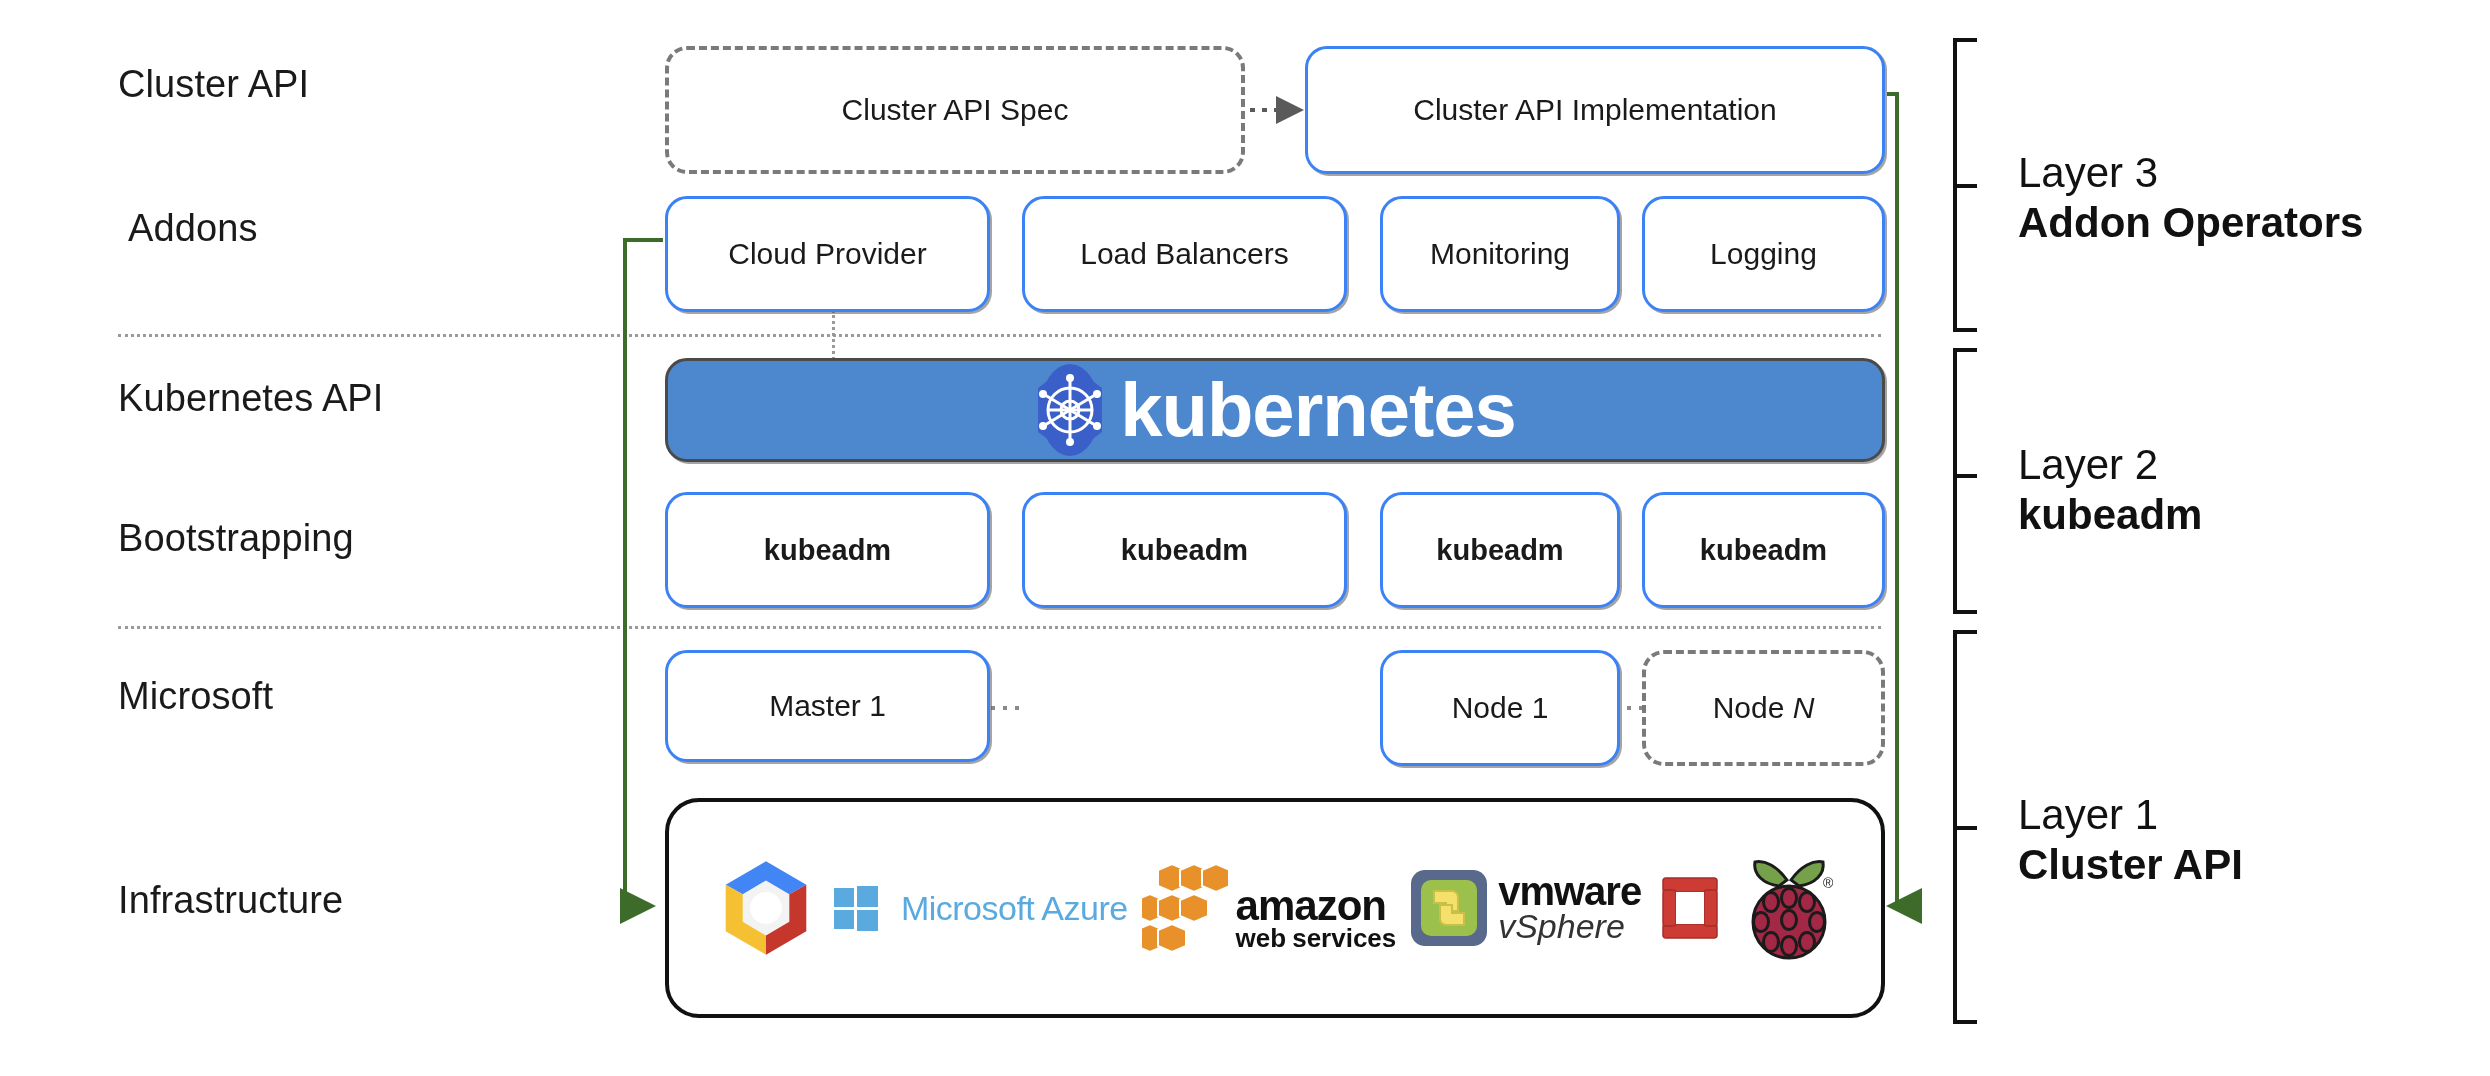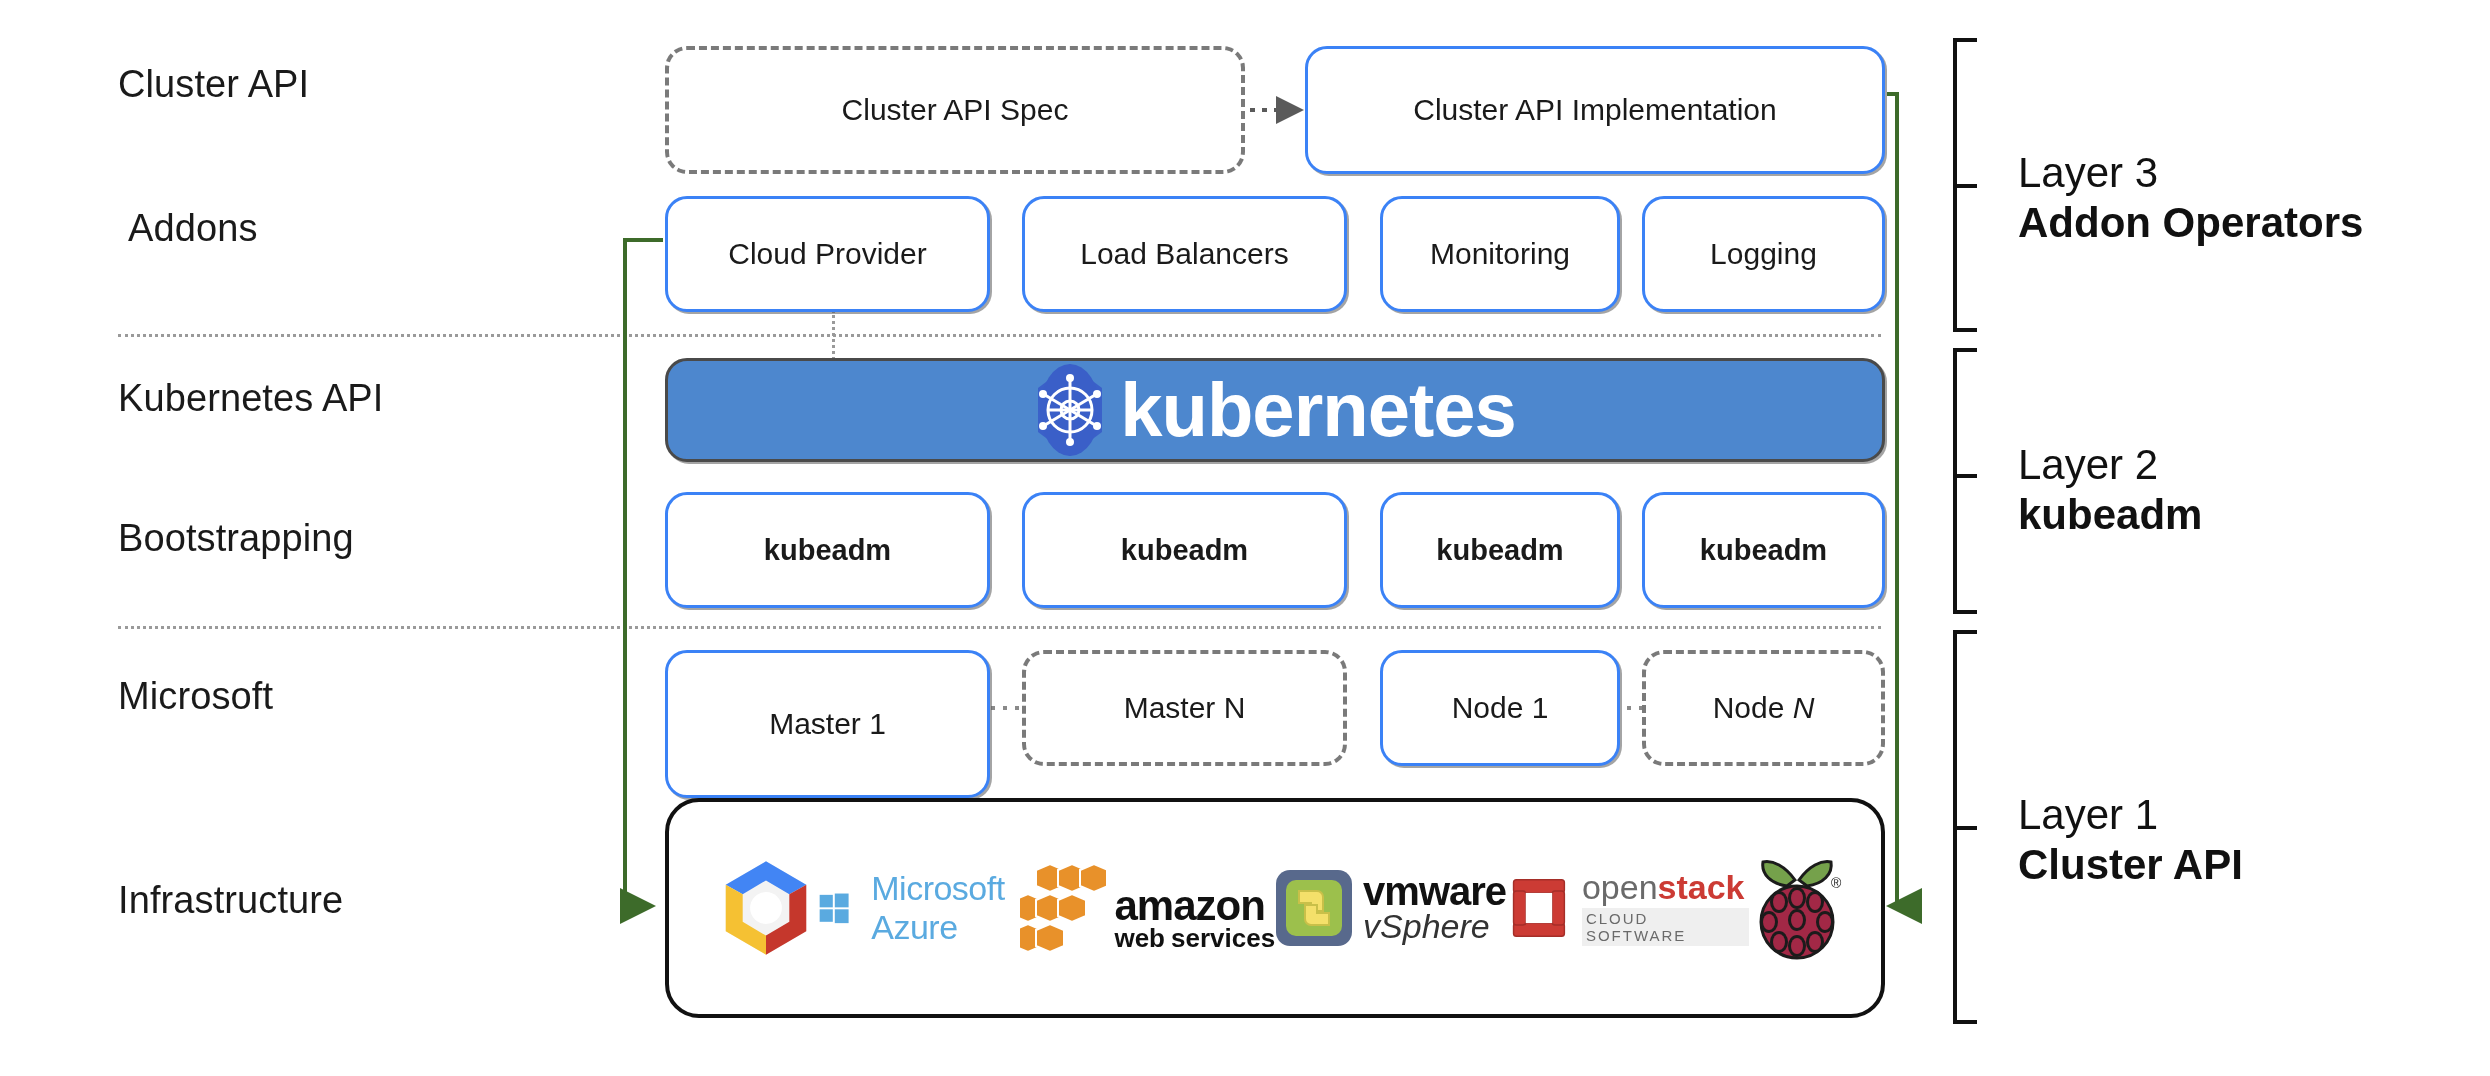--- a/index.html
+++ b/index.html
@@ -223,25 +223,22 @@
   <div class="box solid bold-label" style="left:1022px; top:492px; width:325px; height:116px;">
     <span>kubeadm</span>
   </div>
   <div class="box solid bold-label" style="left:1380px; top:492px; width:240px; height:116px;">
     <span>kubeadm</span>
   </div>
   <div class="box solid bold-label" style="left:1642px; top:492px; width:243px; height:116px;">
     <span>kubeadm</span>
   </div>
 
-  <div class="box solid" style="left:665px; top:650px; width:325px; height:148px;">
+  <div class="box solid" style="left:665px; top:650px; width:325px; height:112px;">
     <span>Master 1</span>
-  </div>
-  <div class="box dashed" style="left:1022px; top:650px; width:325px; height:116px;">
-    <span>Master N</span>
   </div>
   <div class="box solid" style="left:1380px; top:650px; width:240px; height:116px;">
     <span>Node 1</span>
   </div>
   <div class="box dashed italic-n" style="left:1642px; top:650px; width:243px; height:116px;">
     <span><span>Node </span><em>N</em></span>
   </div>
 
   <div class="infra-box" style="left:665px; top:798px; width:1220px; height:220px;">
 
@@ -303,26 +300,20 @@
     <div class="logo-slot" style="gap:8px;">
       <svg width="72" height="76" viewBox="0 0 72 76">
         <g fill="#cc3b34" stroke="#a52e28" stroke-width="1.5">
           <rect x="8" y="8" width="54" height="14" rx="3"></rect>
           <rect x="8" y="54" width="54" height="14" rx="3"></rect>
           <rect x="8" y="20" width="13" height="36" rx="3"></rect>
           <rect x="49" y="20" width="13" height="36" rx="3"></rect>
         </g>
         <rect x="21" y="22" width="28" height="32" fill="#ffffff"></rect>
       </svg>
-      <span style="display:flex;flex-direction:column;align-items:flex-start;">
-        <span class="os-text-main">
-          <span style="color:#6a6a6a;">open</span><span style="color:#cc3b34;font-weight:bold;">stack</span>
-        </span>
-        <span class="os-text-sub">CLOUD SOFTWARE</span>
-      </span>
     </div>
 
     <div class="logo-slot">
       <svg width="96" height="112" viewBox="0 0 96 112">
         <g fill="#75a14b" stroke="#1b1b1b" stroke-width="3">
           <path d="M46,28 C36,14 24,8 14,10 C12,22 22,32 38,34 Z"></path>
           <path d="M50,28 C60,14 72,8 82,10 C84,22 74,32 58,34 Z"></path>
         </g>
         <g stroke="#1b1b1b" stroke-width="3" fill="#a22846">
           <ellipse cx="48" cy="70" rx="36" ry="36"></ellipse>

